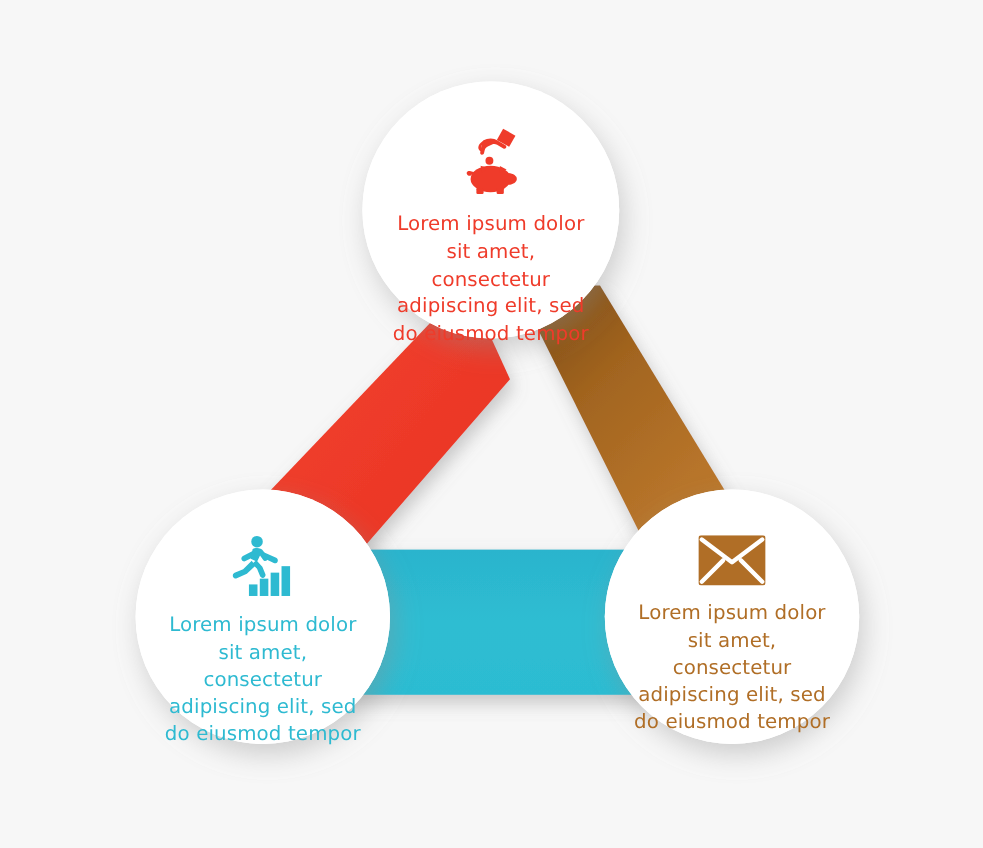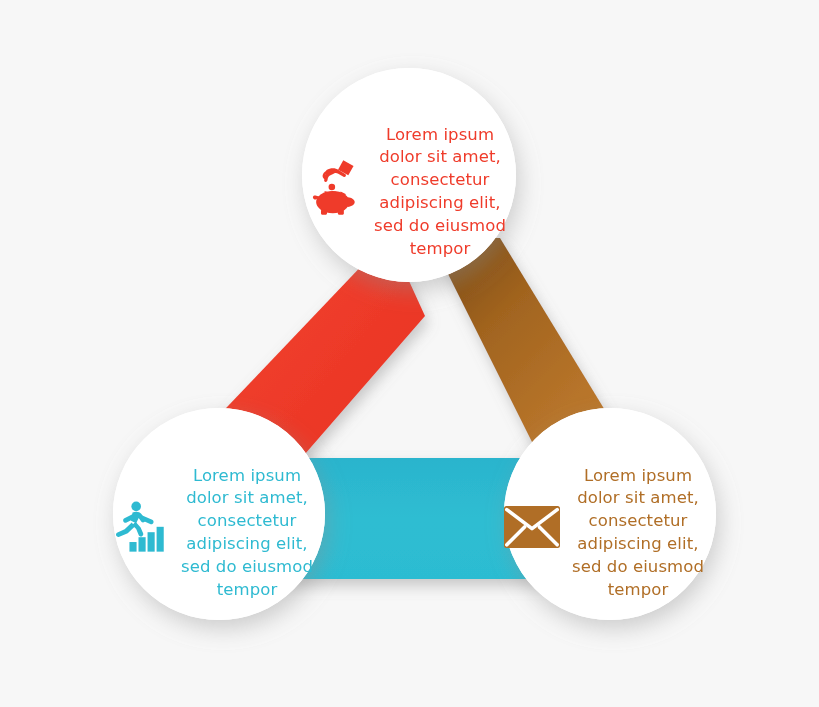--- a/index.html
+++ b/index.html
@@ -25,21 +25,21 @@
     width: 819px;
     height: 707px;
   }
 
   
   .node {
     position: absolute;
     border-radius: 50%;
     background: #ffffff;
     display: flex;
-    flex-direction: row;
+    flex-direction: column;
     align-items: center;
     justify-content: flex-start;
     box-sizing: border-box;
   }
   .node-top {
     left: 302px;
     top: 68px;
     width: 214px;
     height: 214px;
     padding-top: 34px;

